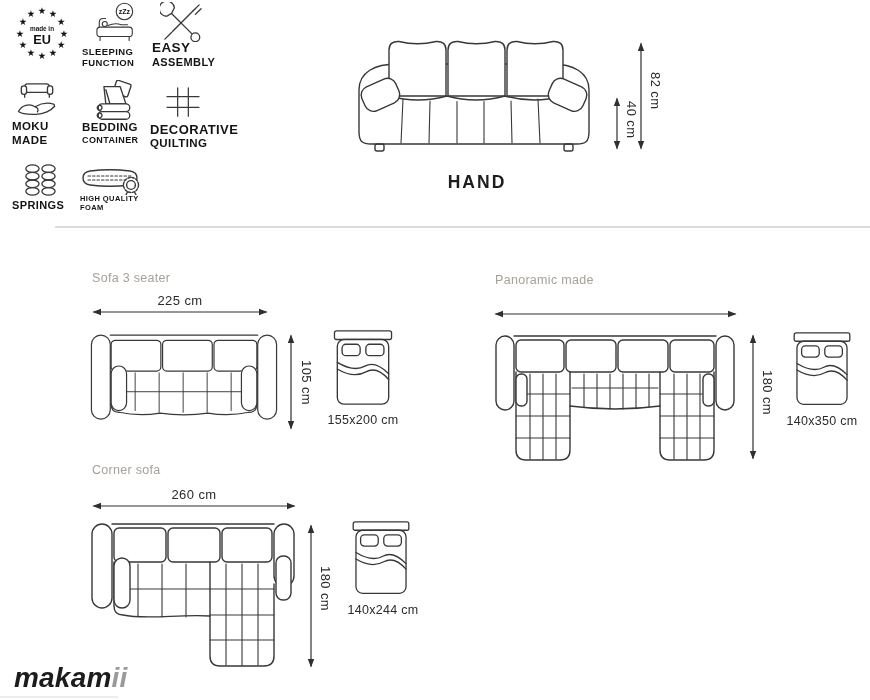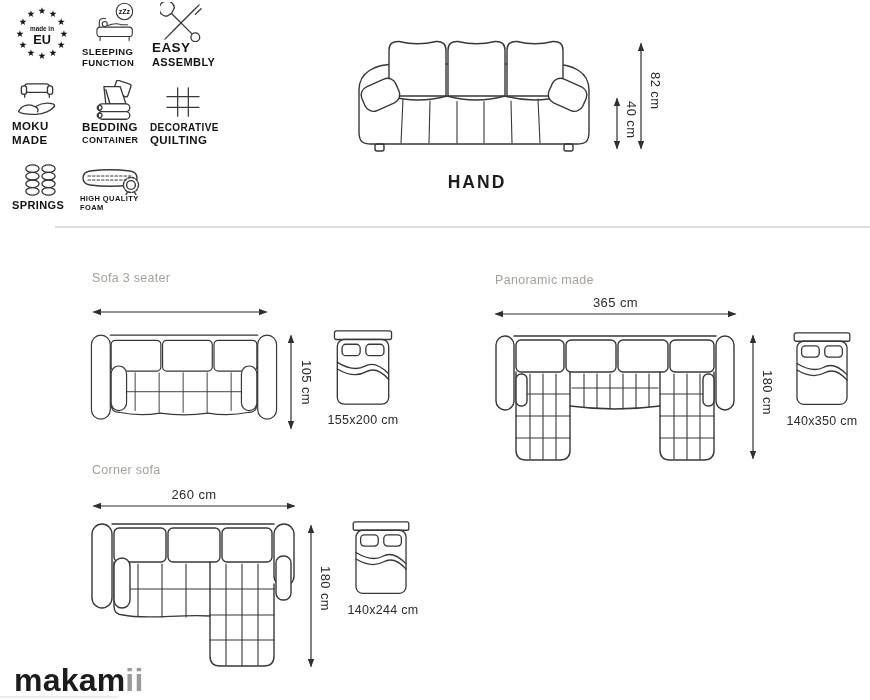--- a/index.html
+++ b/index.html
@@ -13,21 +13,21 @@
   .ln text{stroke:none;fill:#141414;font-family:"Liberation Sans",sans-serif;}
   .arrow line{stroke:#2f2f2f;stroke-width:1.2;}
   .arrow polygon{fill:#2f2f2f;stroke:none;}
   .feat{font-weight:700;color:#141414;text-align:left;line-height:1.18;letter-spacing:.4px;}
   .dim{color:#2b2b2b;font-size:13px;letter-spacing:.4px;text-align:center;font-weight:400;}
   .vdim{writing-mode:vertical-rl;color:#2b2b2b;font-size:13px;letter-spacing:.4px;}
   .sec-title{color:#a6a099;font-size:12.5px;letter-spacing:.3px;}
   .bedsize{color:#2b2b2b;font-size:12.5px;text-align:center;letter-spacing:.3px;}
   .product-title{font-size:17.5px;font-weight:700;letter-spacing:2px;color:#1d1d1d;text-align:center;}
   .divider{background:#dcdcdc;height:1.5px;}
-  .logo{font-size:32px;font-weight:700;letter-spacing:.2px;}
+  .logo{font-size:28px;font-weight:700;letter-spacing:.2px;font-style:italic;}
   .logo .main{color:#1c1c1c;}
   .logo .accent{color:#9a9a9a;}
 </style>
 </head>
 <body>
 
 <div class="page">
 
   <svg class="abs ln" style="left:14px;top:6px" width="56" height="56" viewBox="0 0 66 66">
     <text x="33" y="10" font-size="11" text-anchor="middle">★</text>
@@ -117,21 +117,21 @@
   </div>
   <div class="abs feat" style="left:12px;top:120px;width:52px;font-size:11.5px">
     <div>MOKU</div>
     <div>MADE</div>
   </div>
   <div class="abs feat" style="left:82px;top:121px;width:64px">
     <div style="font-size:11.5px">BEDDING</div>
     <div style="font-size:9px">CONTAINER</div>
   </div>
   <div class="abs feat" style="left:150px;top:122px;width:64px">
-    <div style="font-size:10px">DECORATIVE</div>
+    <div style="font-size:13px">DECORATIVE</div>
     <div style="font-size:11.5px">QUILTING</div>
   </div>
   <div class="abs feat" style="left:12px;top:199px;width:56px;font-size:11px">
     <div>SPRINGS</div>
   </div>
   <div class="abs feat" style="left:80px;top:195px;width:66px;font-size:7.5px">
     <div>HIGH QUALITY</div>
     <div>FOAM</div>
   </div>
 
@@ -161,20 +161,21 @@
     <polygon points="5,107.5 1.8,99 8.2,99"></polygon>
   </svg>
   <div class="abs vdim" style="left:648px;top:72px">82 cm</div>
 
   <div class="abs product-title" style="left:397px;top:172px;width:160px">HAND</div>
 
   <div class="abs divider" style="left:55px;top:226px;width:815px"></div>
 
   <div class="abs sec-title" style="left:92px;top:271px">Sofa 3 seater</div>
 
+  <div class="abs dim" style="left:92px;top:293px;width:176px">225 cm</div>
   <svg class="abs arrow" style="left:92px;top:307px" width="176" height="10" viewBox="0 0 176 10">
     <line x1="1.5" y1="5" x2="174.5" y2="5"></line>
     <polygon points="0.5,5 9,1.8 9,8.2"></polygon>
     <polygon points="175.5,5 167,1.8 167,8.2"></polygon>
   </svg>
 
   <svg class="abs ln" style="left:88px;top:330px" width="192" height="96" viewBox="0 0 224 112">
     <path d="M26 6 H198"></path>
     <rect class="fw" x="4" y="6" width="22" height="98" rx="11"></rect>
     <rect class="fw" x="198" y="6" width="22" height="98" rx="11"></rect>
@@ -200,21 +201,20 @@
     <rect class="fw" x="4" y="10" width="54" height="68" rx="7"></rect>
     <rect class="fw" x="9" y="15" width="19" height="12" rx="4"></rect>
     <rect class="fw" x="34" y="15" width="19" height="12" rx="4"></rect>
     <path d="M4 34 C14 40 24 43 33 38 C42 33 50 38 58 46"></path>
     <path d="M4 41 C14 47 25 49 34 44 C43 39 51 44 58 52"></path>
   </svg>
   <div class="abs bedsize" style="left:325px;top:413px;width:76px">155x200 cm</div>
 
   <div class="abs sec-title" style="left:495px;top:273px">Panoramic made</div>
 
-  <div class="abs dim" style="left:494px;top:295px;width:243px">365 cm</div>
   <svg class="abs arrow" style="left:494px;top:309px" width="243" height="10" viewBox="0 0 243 10">
     <line x1="1.5" y1="5" x2="241.5" y2="5"></line>
     <polygon points="0.5,5 9,1.8 9,8.2"></polygon>
     <polygon points="242.5,5 234,1.8 234,8.2"></polygon>
   </svg>
 
   <svg class="abs ln" style="left:492px;top:330px" width="246" height="134" viewBox="0 0 246 134">
     <path d="M22 6 H224"></path>
     <rect class="fw" x="4" y="6" width="18" height="74" rx="9"></rect>
     <rect class="fw" x="224" y="6" width="18" height="74" rx="9"></rect>

